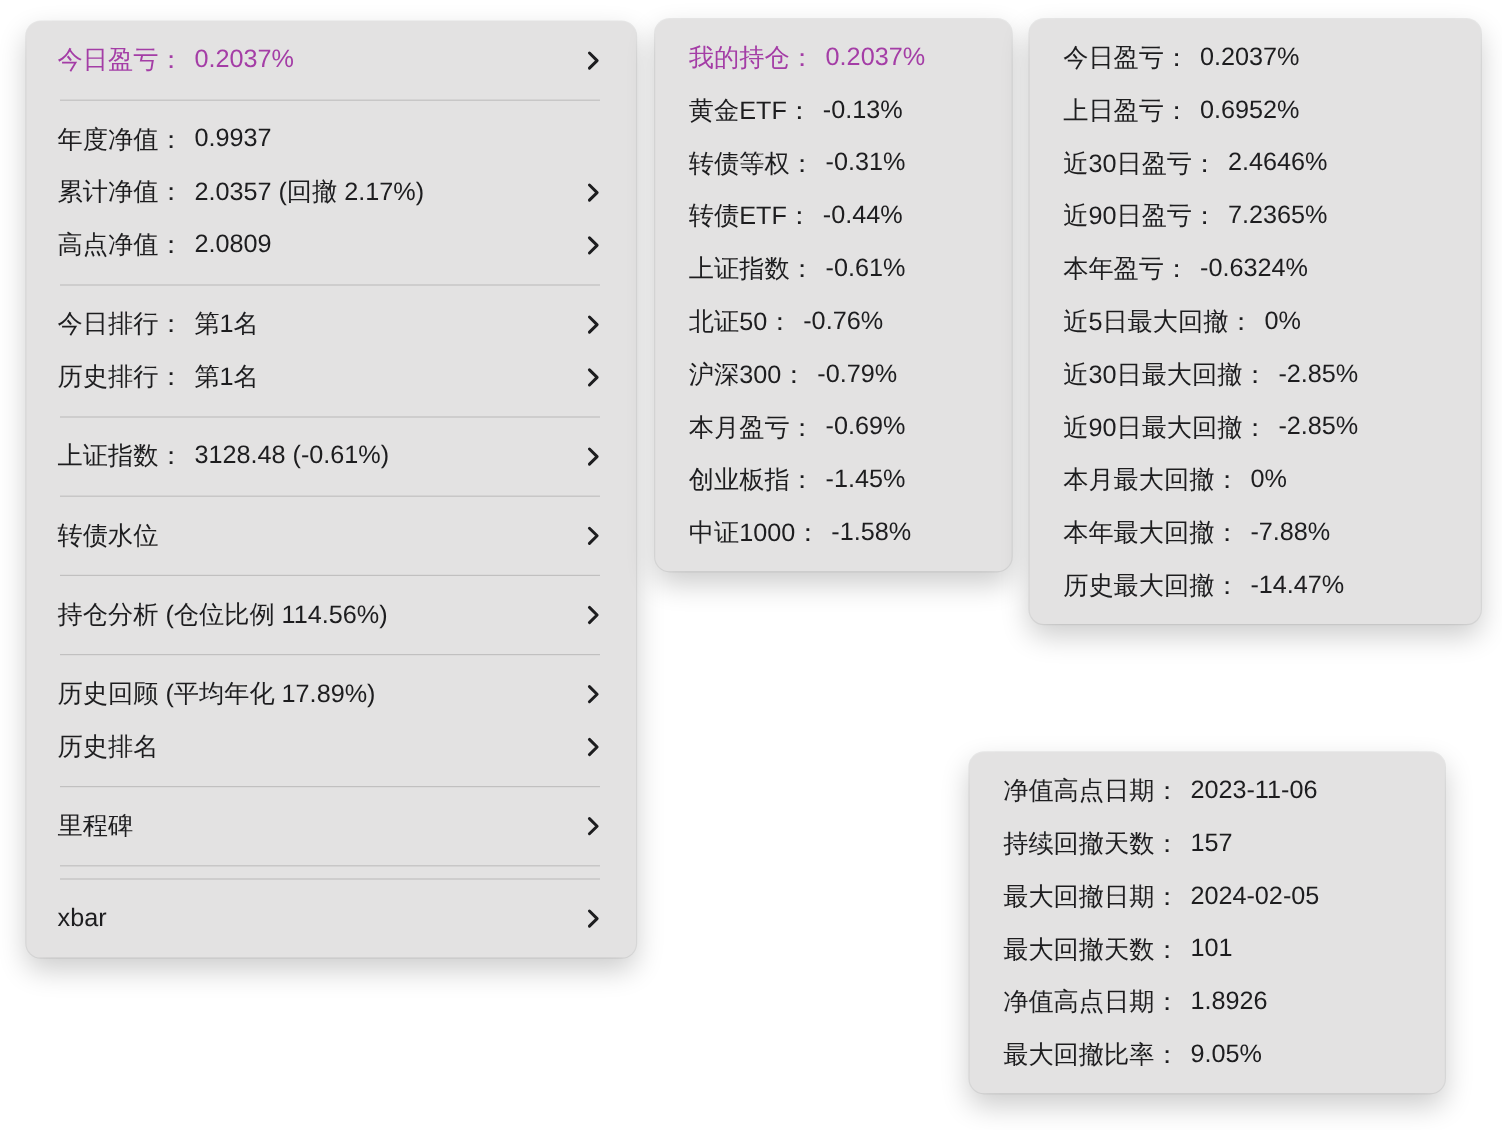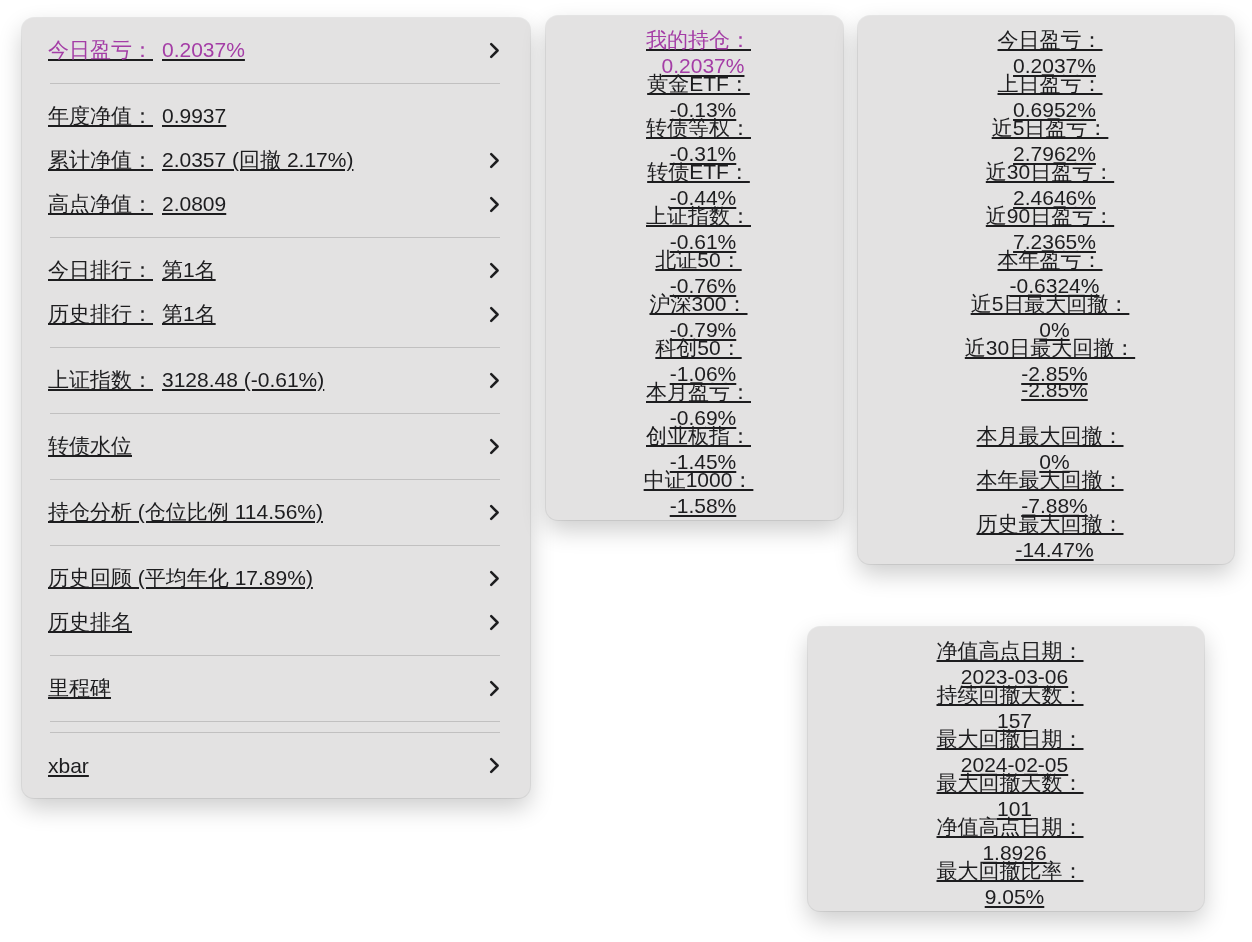--- a/index.html
+++ b/index.html
@@ -7,31 +7,30 @@
   html,body { width:1252px; height:942px; }
   body {
     position:relative; overflow:hidden; background:#ffffff;
     font-family:"Liberation Sans","DejaVu Sans",sans-serif;
     color:var(--ink); -webkit-font-smoothing:antialiased;
   }
   .panel {
     position:absolute; background:var(--panel); border-radius:12px;
     padding:10px 0;
     box-shadow:0 0 0 1px rgba(0,0,0,0.07), 0 10px 24px rgba(0,0,0,0.20);
-    text-decoration:underline;
   }
   #left-panel     { left:22px;  top:18px;  width:508px; padding-top:10px; }
   #holdings-panel { left:546px; top:16px;  width:297px; }
   #perf-panel     { left:858px; top:16px;  width:376px; }
   #drawdown-panel { left:808px; top:627px; width:396px; }
   .row {
     display:flex; align-items:center; height:44px;
     padding:0 30px 0 26px; font-size:21px; white-space:nowrap;
   }
-  #holdings-panel .row, #perf-panel .row, #drawdown-panel .row { padding:0 20px 0 28px;flex-direction:column; }
+  #holdings-panel .row, #perf-panel .row, #drawdown-panel .row { padding:0 20px 0 28px; }
   .lbl { color:var(--ink); }
   .val { color:var(--ink); margin-left:9px; }
   .row.hl .lbl, .row.hl .val { color:var(--accent); }
   .chev { margin-left:auto; display:flex; align-items:center; }
   .chev svg { display:block; }
   .separator { height:1px; background:var(--sep); margin:10.5px 30px 10.5px 28px; }
 </style>
 </head>
 <body>
 
@@ -195,24 +194,20 @@
   </div>
   <div class="row">
     <span class="lbl">北证50：</span>
       <span class="val">-0.76%</span>
   </div>
   <div class="row">
     <span class="lbl">沪深300：</span>
       <span class="val">-0.79%</span>
   </div>
   <div class="row">
-    <span class="lbl">科创50：</span>
-      <span class="val">-1.06%</span>
-  </div>
-  <div class="row">
     <span class="lbl">本月盈亏：</span>
       <span class="val">-0.69%</span>
   </div>
   <div class="row">
     <span class="lbl">创业板指：</span>
       <span class="val">-1.45%</span>
   </div>
   <div class="row">
     <span class="lbl">中证1000：</span>
       <span class="val">-1.58%</span>
@@ -222,64 +217,61 @@
 <div class="panel" id="perf-panel">
   <div class="row">
     <span class="lbl">今日盈亏：</span>
       <span class="val">0.2037%</span>
   </div>
   <div class="row">
     <span class="lbl">上日盈亏：</span>
       <span class="val">0.6952%</span>
   </div>
   <div class="row">
-    <span class="lbl">近5日盈亏：</span>
-      <span class="val">2.7962%</span>
-  </div>
-  <div class="row">
     <span class="lbl">近30日盈亏：</span>
       <span class="val">2.4646%</span>
   </div>
   <div class="row">
     <span class="lbl">近90日盈亏：</span>
       <span class="val">7.2365%</span>
   </div>
   <div class="row">
     <span class="lbl">本年盈亏：</span>
       <span class="val">-0.6324%</span>
   </div>
   <div class="row">
     <span class="lbl">近5日最大回撤：</span>
       <span class="val">0%</span>
   </div>
   <div class="row">
     <span class="lbl">近30日最大回撤：</span>
       <span class="val">-2.85%</span>
   </div>
   <div class="row">
+    <span class="lbl">近90日最大回撤：</span>
       <span class="val">-2.85%</span>
   </div>
   <div class="row">
     <span class="lbl">本月最大回撤：</span>
       <span class="val">0%</span>
   </div>
   <div class="row">
     <span class="lbl">本年最大回撤：</span>
       <span class="val">-7.88%</span>
   </div>
   <div class="row">
     <span class="lbl">历史最大回撤：</span>
       <span class="val">-14.47%</span>
   </div>
 </div>
 
 <div class="panel" id="drawdown-panel">
   <div class="row">
     <span class="lbl">净值高点日期：</span>
-      <span class="val">2023-03-06</span>
+      <span class="val">2023-11-06</span>
   </div>
   <div class="row">
     <span class="lbl">持续回撤天数：</span>
       <span class="val">157</span>
   </div>
   <div class="row">
     <span class="lbl">最大回撤日期：</span>
       <span class="val">2024-02-05</span>
   </div>
   <div class="row">

